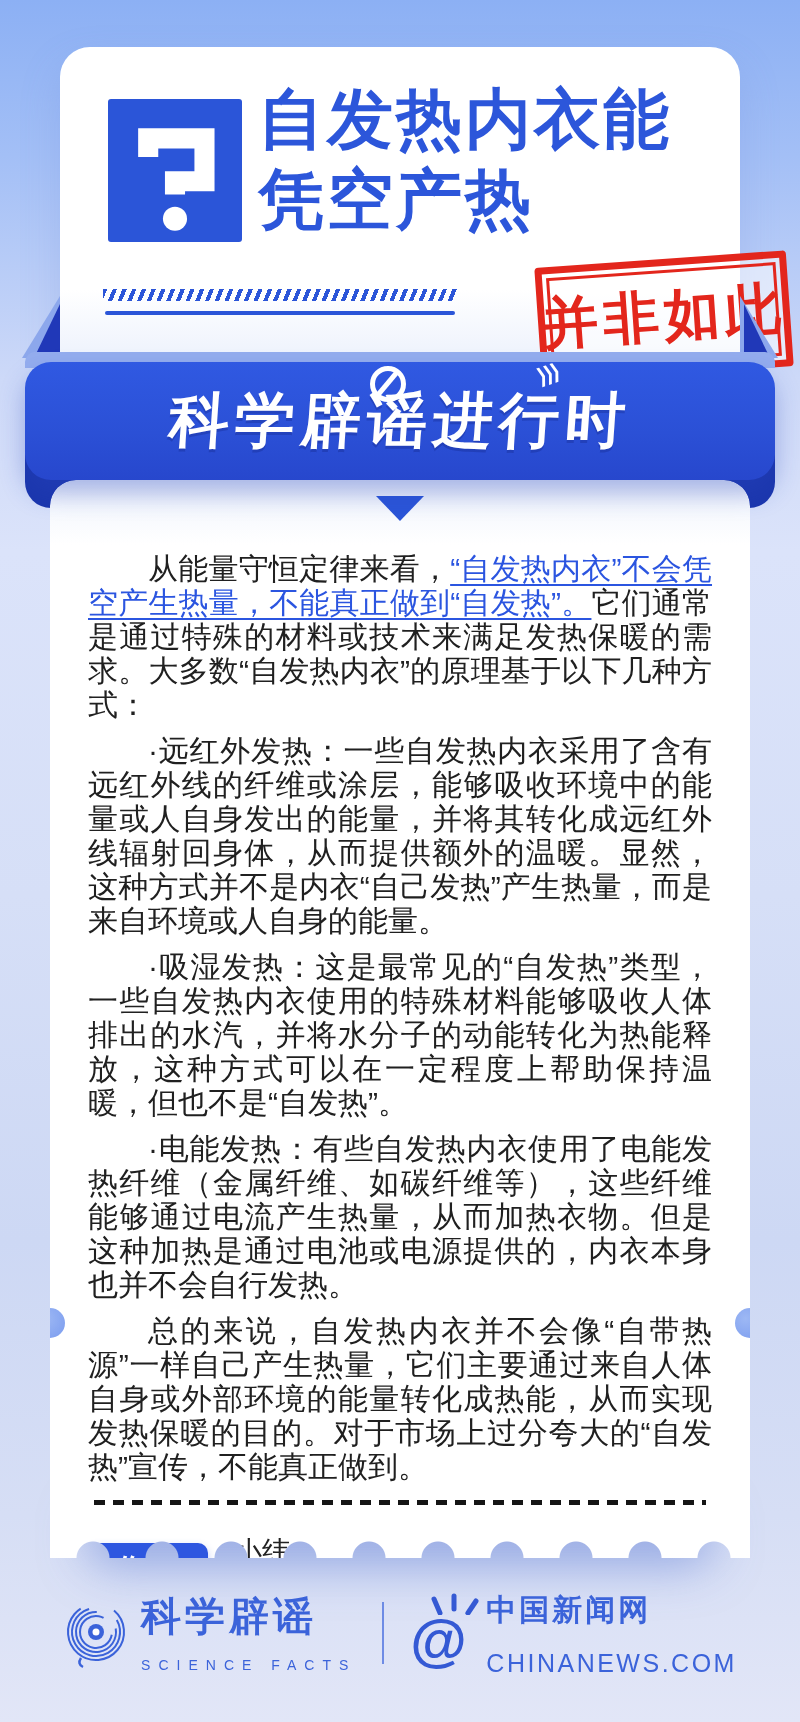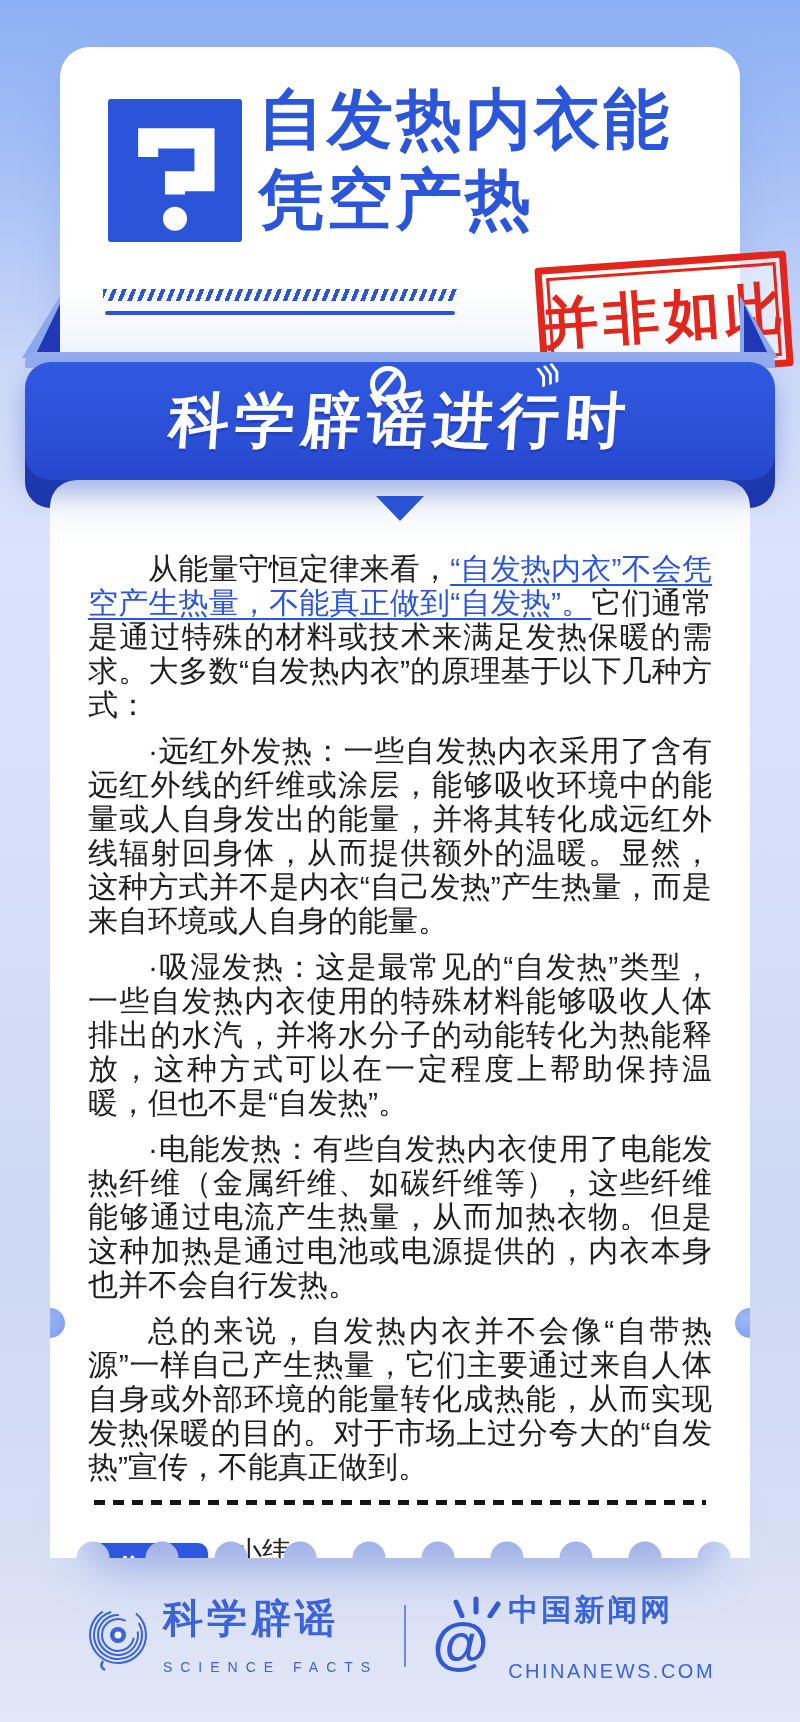--- a/index.html
+++ b/index.html
@@ -74,21 +74,21 @@
     display:flex;align-items:center;justify-content:center;box-shadow:0 4px 8px rgba(46,87,224,.3);}
   .credit-text{font-size:28px;line-height:37px;color:#222;}
 
   
   .footer{position:absolute;left:0;top:1588px;width:800px;display:flex;align-items:center;justify-content:center;gap:26px;z-index:1;}
   .logo-group{display:flex;align-items:center;gap:12px;color:#3b63da;}
   .logo-col{display:flex;flex-direction:column;gap:15px;}
   .logo-cn-1{font-size:40px;font-weight:800;letter-spacing:4px;line-height:44px;}
   .logo-sub-1{font-size:14px;font-weight:400;letter-spacing:8px;margin-top:4px;}
   .logo-cn-2{font-size:30px;font-weight:800;letter-spacing:3px;line-height:44px;}
-  .logo-sub-2{font-size:20px;font-weight:400;letter-spacing:2.5px;margin-top:13px;}
+  .logo-sub-2{font-size:25px;font-weight:400;letter-spacing:2.5px;margin-top:2px;}
   .logo-divider{width:2px;height:62px;background:#4a6fdf;opacity:.75;}
   .at-wrap{position:relative;width:64px;height:72px;}
   .at-glyph{position:absolute;left:0;top:14px;font-size:58px;font-weight:700;color:#3459d4;line-height:58px;}
 </style>
 </head>
 <body>
 
 <div class="page">
 
   <div class="top-card">

